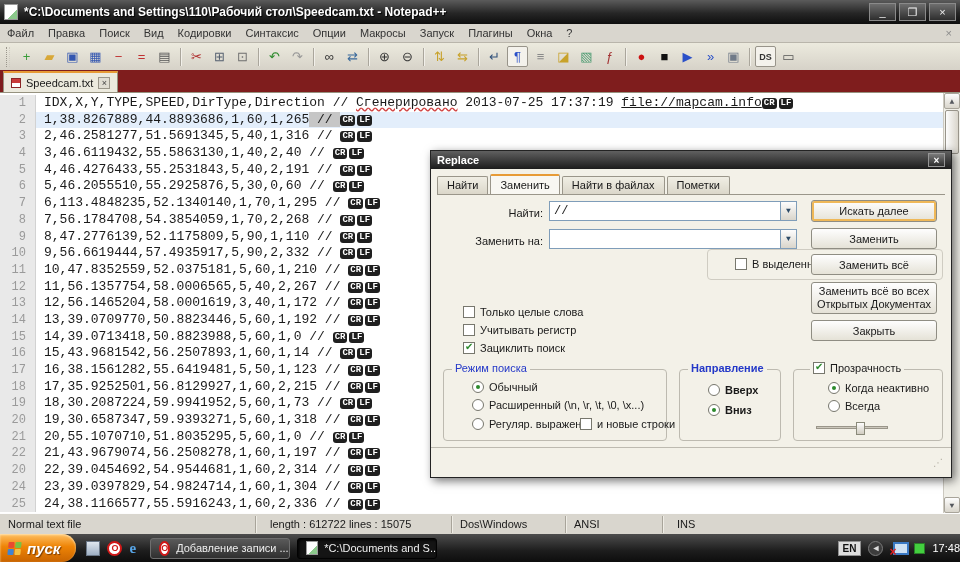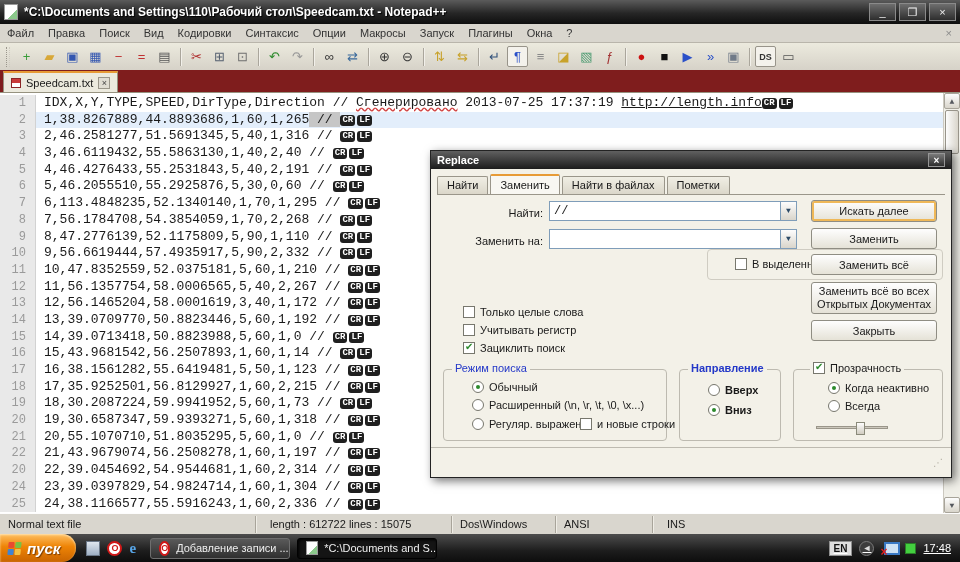--- a/index.html
+++ b/index.html
@@ -129,21 +129,21 @@
   .ql-app { width:14px; height:15px; background:linear-gradient(#dfe6ee,#9fb0c4); border:1px solid #6b7888; }
   .ql-o,.task-o { width:15px; height:15px; border-radius:50%; border:2px solid #d01818; color:#d01818;
     font-weight:bold; font-size:9px; line-height:11px; text-align:center; background:#fff; }
   .ql-e { color:#58a6e8; font-size:15px; font-weight:bold; font-family:"Liberation Serif",serif; }
   .task-btn { height:21px; display:flex; align-items:center; gap:6px; padding:0 8px; margin-right:7px;
     background:linear-gradient(#5a5a5a,#2f2f2f); border:1px solid #6e6e6e; border-radius:3px;
     color:#eee; font-size:11px; white-space:nowrap; overflow:hidden; }
   .task-btn.active { background:#141414; border-color:#020202; box-shadow:inset 1px 1px 3px #000; }
   .npp-doc { width:12px; height:14px; background:linear-gradient(135deg,#fff 60%,#8bc98b 60%);
     border:1px solid #9a9a9a; flex:0 0 auto; }
-  .tray { margin-left:auto; display:flex; align-items:center; gap:7px; padding-right:9px; color:#fff;text-decoration:underline; }
+  .tray { margin-left:auto; display:flex; align-items:center; gap:7px; padding-right:0; color:#fff; }
   .lang { background:#dedede; color:#111; font-size:10px; font-weight:bold; padding:1px 4px; border:1px solid #909090; }
   .chev { width:15px; height:15px; border-radius:50%; background:#3c3c3c; border:1px solid #7a7a7a;
     color:#ddd; font-size:9px; line-height:13px; text-align:center; }
   .net { position:relative; width:17px; height:13px; }
   .net::before { content:""; position:absolute; left:3px; top:0; width:12px; height:9px;
     background:#cfe2f4; border:2px solid #3a79c4; }
   .net::after { content:"×"; position:absolute; left:-1px; bottom:-4px; color:#e02020; font-weight:bold; font-size:12px; }
   .green-sq { width:11px; height:11px; background:#43cf3f; border:1px solid #2a7f28; }
   .clock { font-size:11px; }
 </style>
@@ -282,21 +282,21 @@
 <div class="tabbar">
   <div class="tab">
     <span class="tab-save-icon"></span>
     <span>Speedcam.txt</span>
     <span class="tab-close">×</span>
   </div>
 </div>
 
 <div class="editor">
   <div class="lines" id="editor-lines">
-      <div class="line"><span class="ln">1</span><span class="code"><span class="t">IDX,X,Y,TYPE,SPEED,DirType,Direction // </span><span class="squiggle">Сгенерировано</span><span class="t"> 2013-07-25 17:37:19 </span><span class="url">http://length.info</span><span class="badge">CR</span><span class="badge">LF</span></span></div>
+      <div class="line"><span class="ln">1</span><span class="code"><span class="t">IDX,X,Y,TYPE,SPEED,DirType,Direction // </span><span class="squiggle">Сгенерировано</span><span class="t"> 2013-07-25 17:37:19 </span><span class="url">file://mapcam.info</span><span class="badge">CR</span><span class="badge">LF</span></span></div>
       <div class="line current"><span class="ln">2</span><span class="code"><span class="t">1,38.8267889,44.8893686,1,60,1,265</span><span class="sel"> // </span><span class="badge">CR</span><span class="badge">LF</span></span></div>
       <div class="line"><span class="ln">3</span><span class="code"><span class="t">2,46.2581277,51.5691345,5,40,1,316</span><span class="t"> // </span><span class="badge">CR</span><span class="badge">LF</span></span></div>
       <div class="line"><span class="ln">4</span><span class="code"><span class="t">3,46.6119432,55.5863130,1,40,2,40</span><span class="t"> // </span><span class="badge">CR</span><span class="badge">LF</span></span></div>
       <div class="line"><span class="ln">5</span><span class="code"><span class="t">4,46.4276433,55.2531843,5,40,2,191</span><span class="t"> // </span><span class="badge">CR</span><span class="badge">LF</span></span></div>
       <div class="line"><span class="ln">6</span><span class="code"><span class="t">5,46.2055510,55.2925876,5,30,0,60</span><span class="t"> // </span><span class="badge">CR</span><span class="badge">LF</span></span></div>
       <div class="line"><span class="ln">7</span><span class="code"><span class="t">6,113.4848235,52.1340140,1,70,1,295</span><span class="t"> // </span><span class="badge">CR</span><span class="badge">LF</span></span></div>
       <div class="line"><span class="ln">8</span><span class="code"><span class="t">7,56.1784708,54.3854059,1,70,2,268</span><span class="t"> // </span><span class="badge">CR</span><span class="badge">LF</span></span></div>
       <div class="line"><span class="ln">9</span><span class="code"><span class="t">8,47.2776139,52.1175809,5,90,1,110</span><span class="t"> // </span><span class="badge">CR</span><span class="badge">LF</span></span></div>
       <div class="line"><span class="ln">10</span><span class="code"><span class="t">9,56.6619444,57.4935917,5,90,2,332</span><span class="t"> // </span><span class="badge">CR</span><span class="badge">LF</span></span></div>
       <div class="line"><span class="ln">11</span><span class="code"><span class="t">10,47.8352559,52.0375181,5,60,1,210</span><span class="t"> // </span><span class="badge">CR</span><span class="badge">LF</span></span></div>
@@ -421,21 +421,21 @@
   </div>
 
   <div class="dlg-status">
     <span class="dlg-grip">⋰</span>
   </div>
 </div>
 
 <div class="statusbar">
   <span class="sb-seg" style="width:256px;">Normal text file</span>
   <span class="sb-seg" style="width:196px;padding-left:14px;">length : 612722    lines : 15075</span>
-  <span class="sb-seg" style="width:104px;">Dos\Windows</span>
+  <span class="sb-seg" style="width:114px;">Dos\Windows</span>
   <span class="sb-seg" style="width:97px;">ANSI</span>
   <span class="sb-seg" style="flex:1;border-right:none;padding-left:14px;">INS</span>
 </div>
 
 <div class="taskbar">
   <div class="start-btn">
     <span class="win-flag">
       <span class="wf" style="background:#e84b30;"></span>
         <span class="wf" style="background:#7cc043;"></span>
         <span class="wf" style="background:#3f84d4;"></span>

